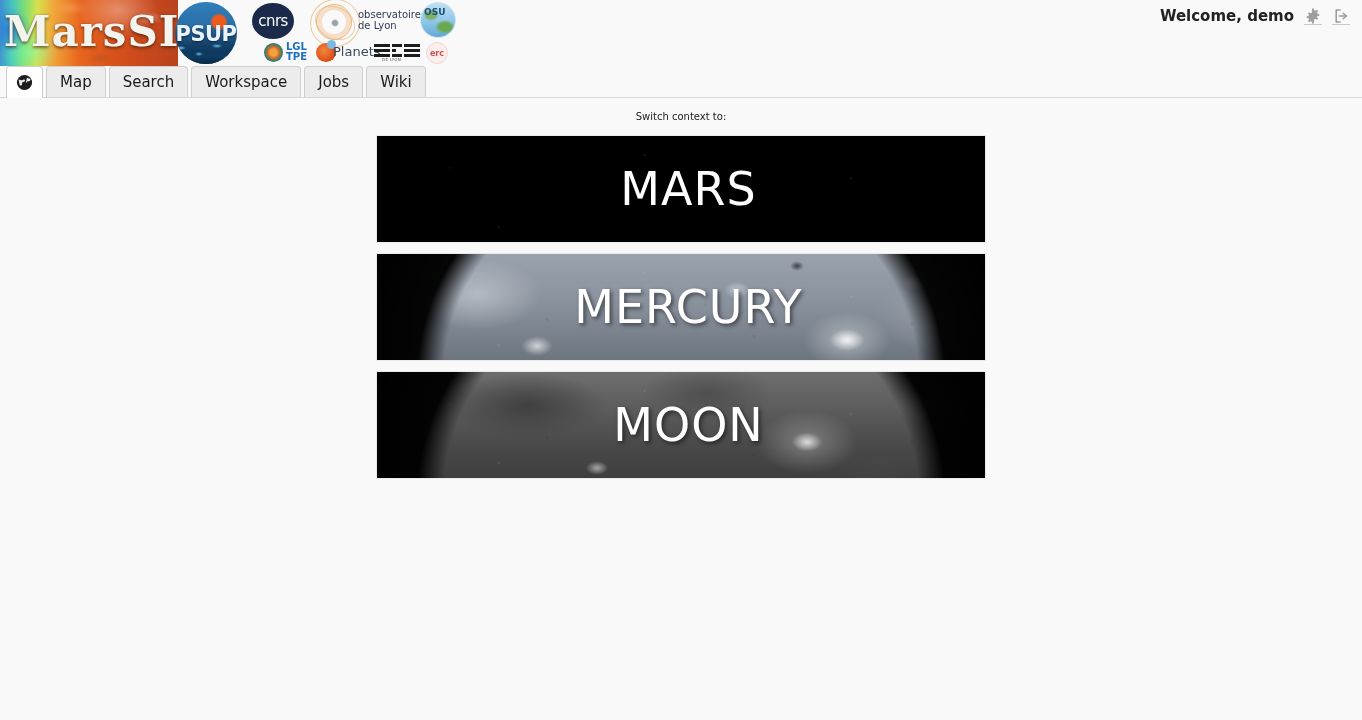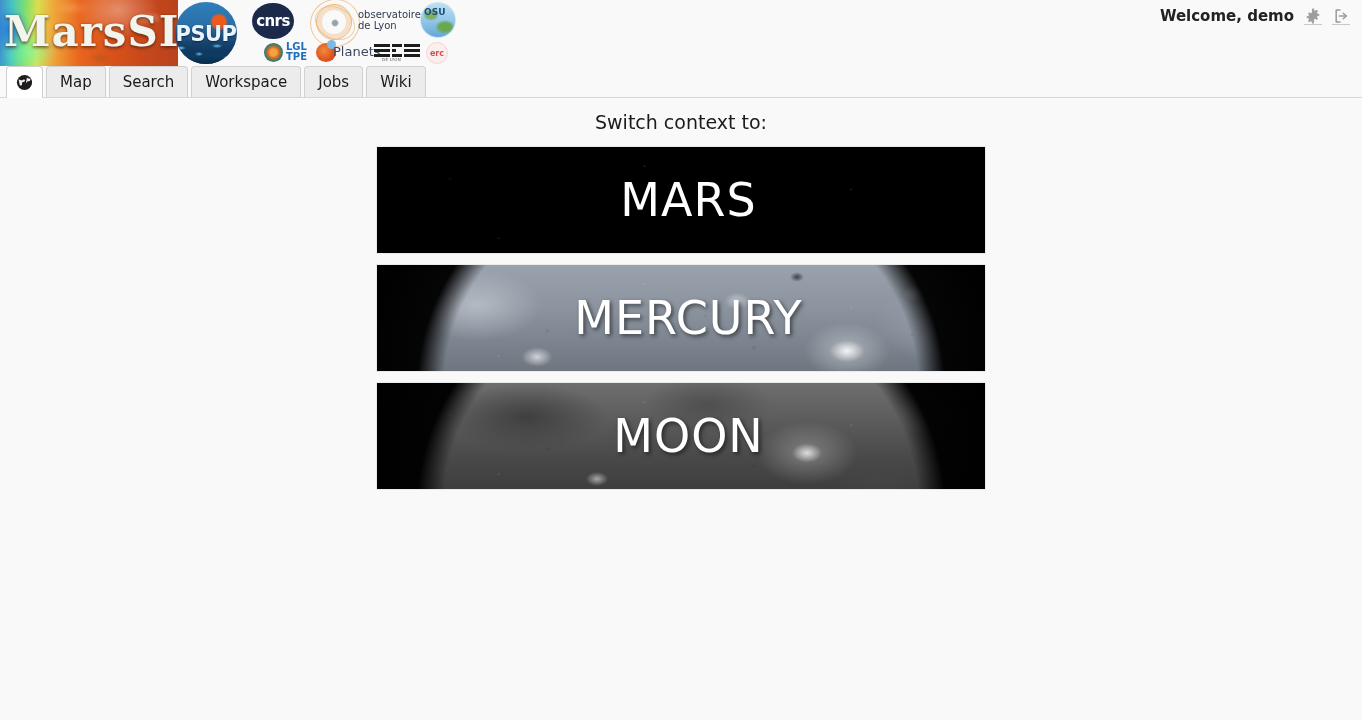--- a/index.html
+++ b/index.html
@@ -101,21 +101,21 @@
   
   .partners { position: absolute; left: 248px; top: 0; height: 66px; width: 210px; }
 
   .cnrs {
     position: absolute; left: 4px; top: 3px;
     width: 42px; height: 36px; border-radius: 50%;
     background: #1b2a4a;
     display:flex; align-items:center; justify-content:center;
   }
   .cnrs span{
-    color:#fff; font-size: 15px; font-weight: bold;
+    color:#fff; font-size: 15px; font-weight: normal;
     font-family:"DejaVu Sans","Liberation Sans",sans-serif;
     letter-spacing:-0.6px;
   }
 
   .obs-lyon { position:absolute; left: 60px; top: 2px; width: 110px; height: 40px; }
   .obs-swirl{
     position:absolute; left:8px; top:2px; width:36px; height:36px; border-radius:50%;
     background:
       radial-gradient(circle 4px at 18px 18px, #9aa0a6, #9aa0a6 60%, rgba(154,160,166,0) 100%);
     border: 1.5px solid #e8b87a;
@@ -252,21 +252,21 @@
   .tab.icon-tab { padding: 0 9px; }
   .tab.icon-tab svg { display:block; }
 
   
   .main { position: relative; width: 1362px; height: 622px; background: #f9f9f9; }
 
   .switch-label {
     width: 100%;
     text-align: center;
     padding-top: 13px;
-    font-size: 19px;
+    font-size: 10px;
     color: #1b1b1b;
     font-family: "DejaVu Sans", "Liberation Sans", sans-serif;
   }
 
   .context-list {
     width: 608px;
     margin: 14px auto 0 auto;
     display: flex; flex-direction: column; gap: 12px;
   }
 

